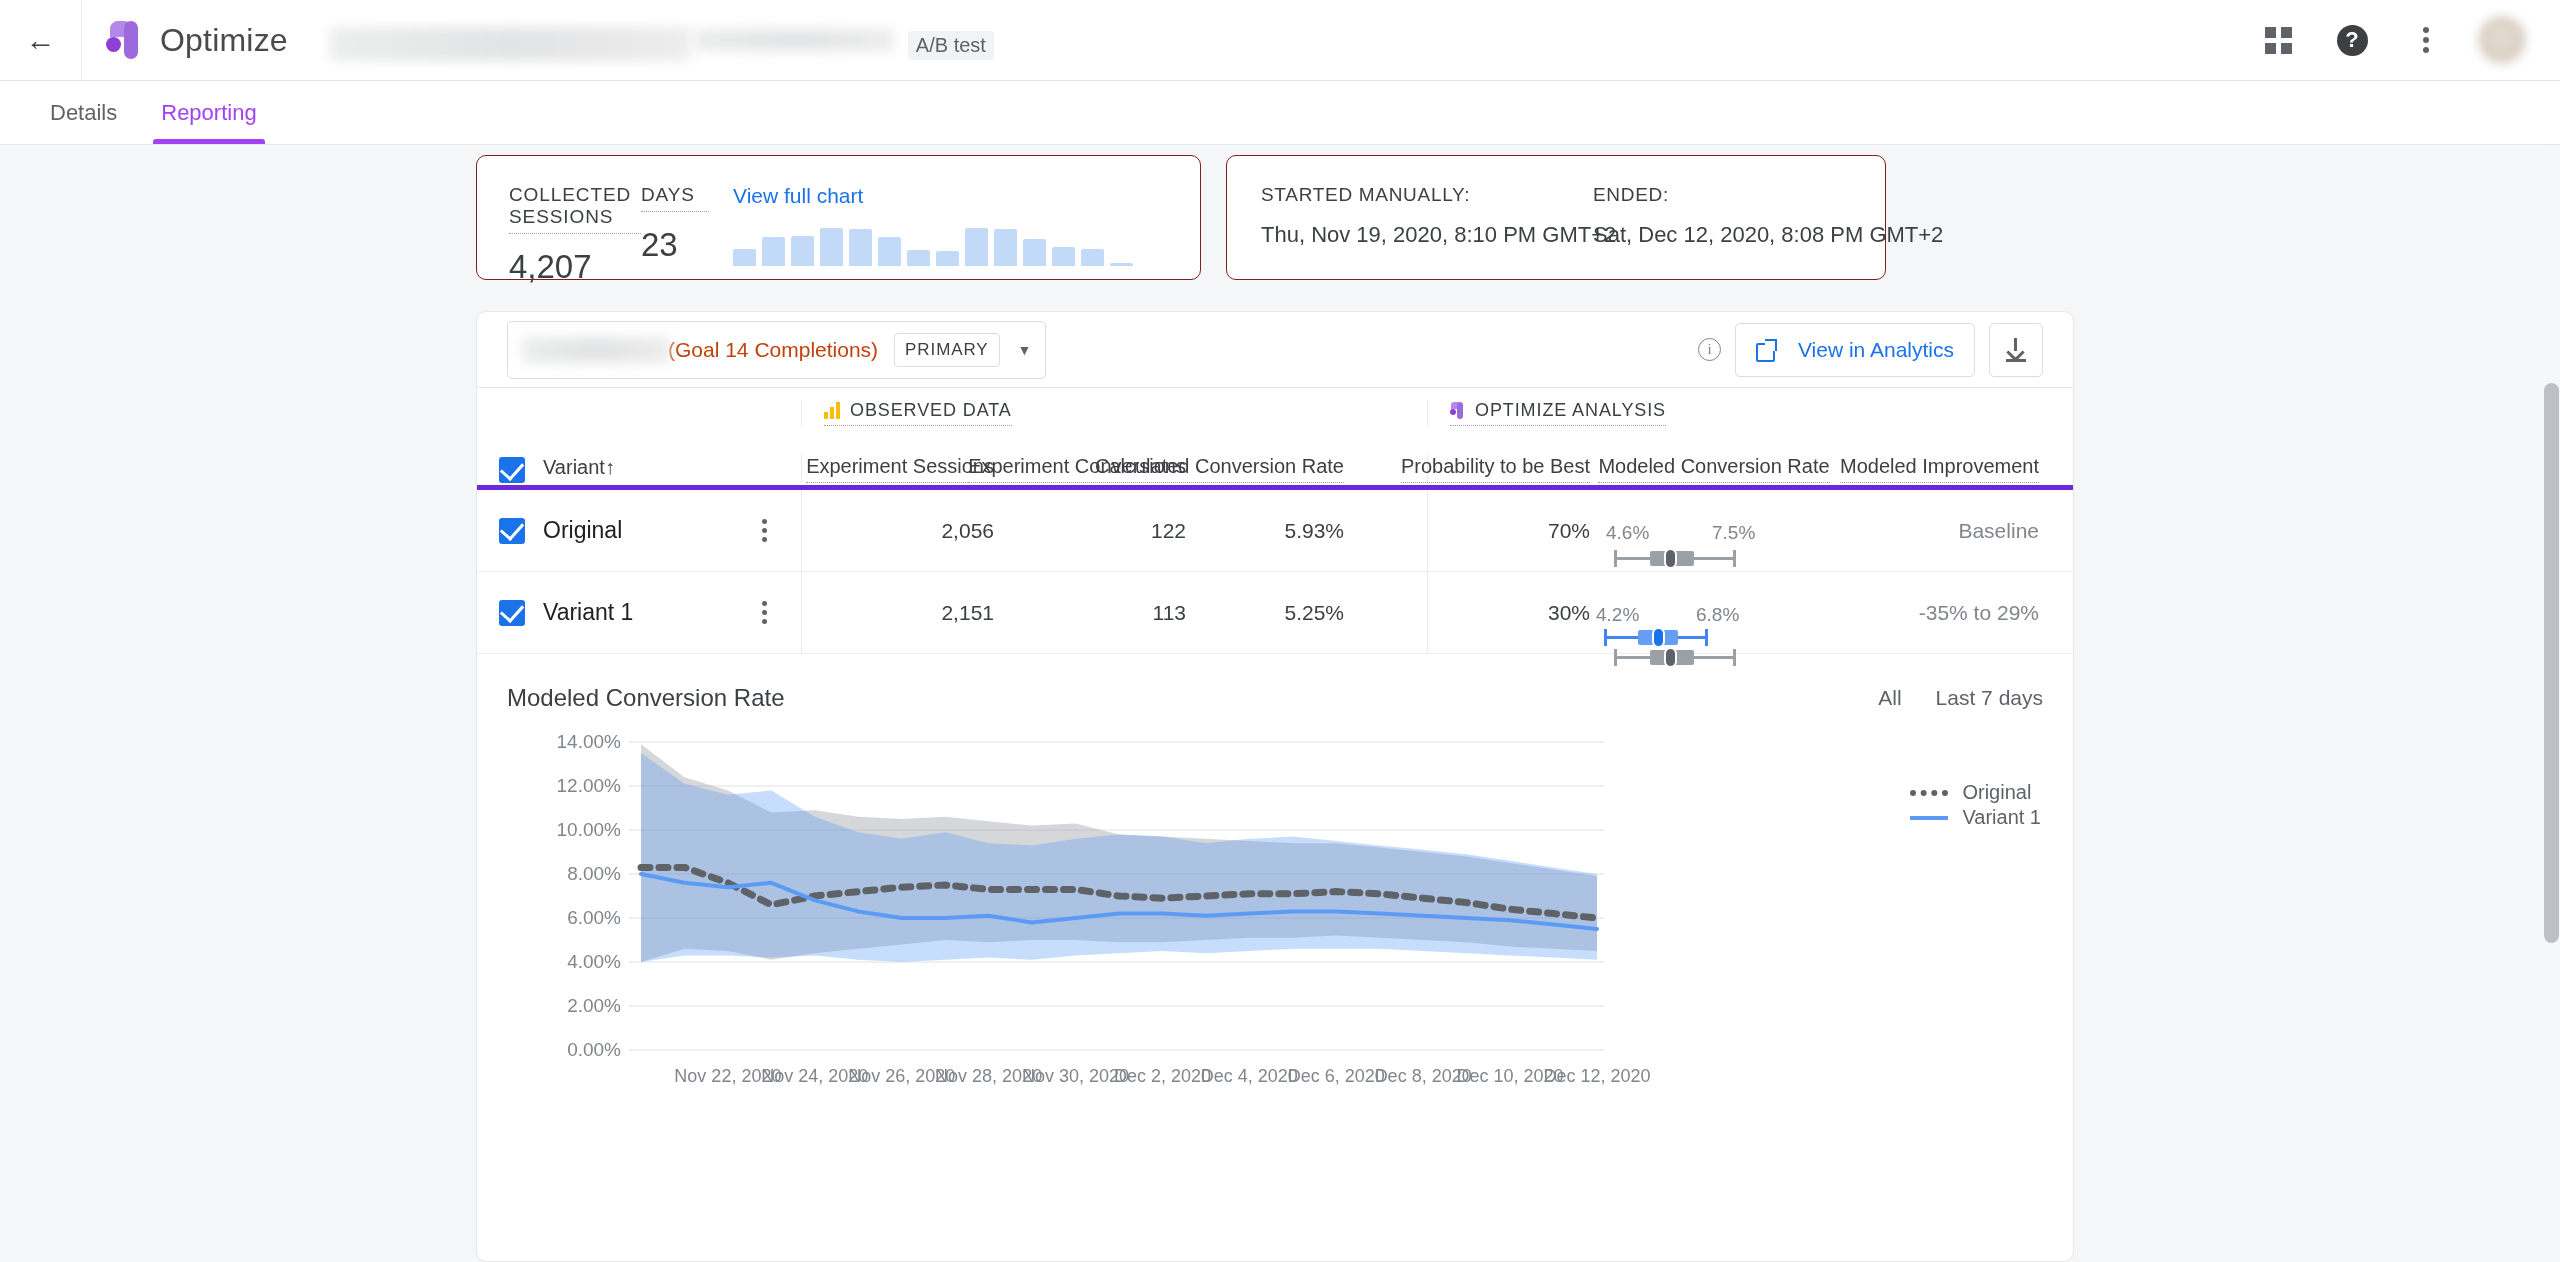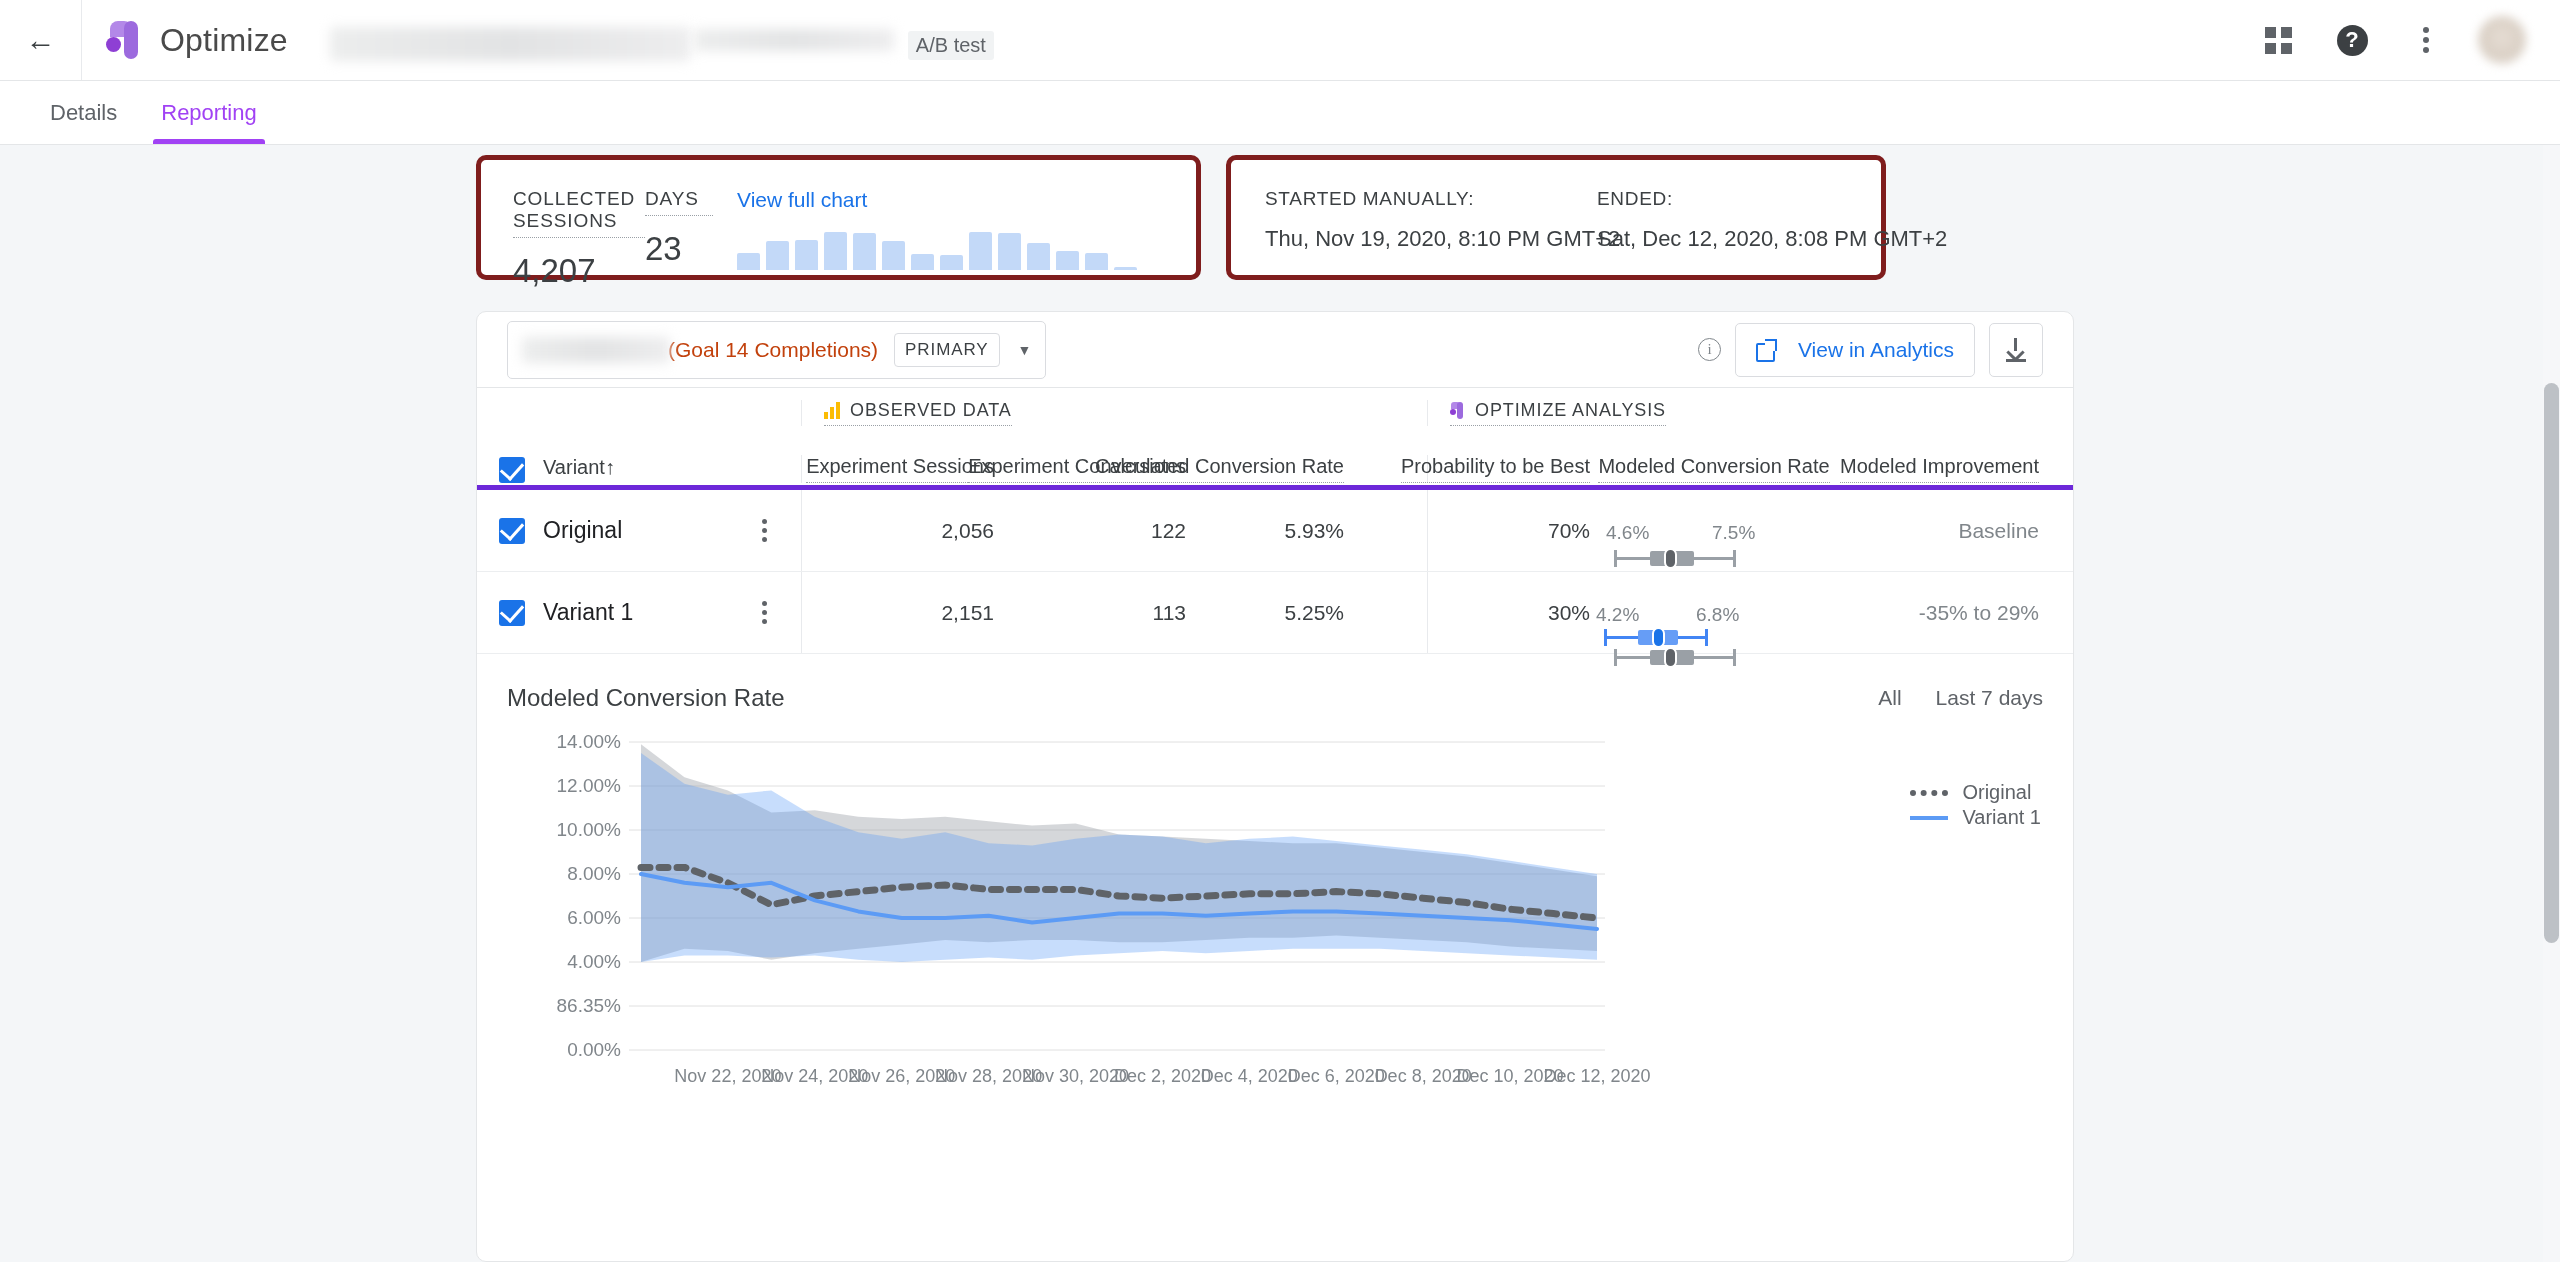--- a/index.html
+++ b/index.html
@@ -82,21 +82,21 @@
   }
   .tab.active { color:#a142f4; }
   .tab.active::after {
     content:""; position:absolute; left:14px; right:14px; bottom:0;
     height:5px; background:#a142f4; border-radius:3px 3px 0 0;
   }
 
   
   .cards-row { position:absolute; top:155px; left:476px; display:flex; gap:25px; }
   .card {
-    background:#fff; border:5px solid #7f1d1d; border-radius:10px;
+    background:#fff; border:1px solid #7f1d1d; border-radius:10px;
   }
   .card-sessions { width:725px; height:125px; padding:28px 32px 0 32px; display:flex; }
   .metric { display:flex; flex-direction:column; }
   .metric-label {
     font-size:19px; letter-spacing:0.9px; color:#3c4043; text-transform:uppercase;
     border-bottom:1px dotted #9aa0a6; padding-bottom:5px; display:inline-block;
   }
   .metric-value { font-size:33px; color:#3c4043; margin-top:14px; font-weight:400; }
   .metric.sessions { width:132px; }
   .metric.days { margin-left:0px; width:68px; }
@@ -533,21 +533,21 @@
           <line x1="152" x2="1128" y1="118" y2="118" stroke="#e0e0e0" stroke-width="1"></line>
           <line x1="152" x2="1128" y1="74" y2="74" stroke="#e0e0e0" stroke-width="1"></line>
           <line x1="152" x2="1128" y1="30" y2="30" stroke="#e0e0e0" stroke-width="1"></line>
           <path d="M164,32.19999999999999L207.45454545454544,65.19999999999999L250.9090909090909,78.39999999999998L294.3636363636364,100.4L337.8181818181818,98.19999999999999L381.27272727272725,104.80000000000001L424.72727272727275,107L468.1818181818182,104.80000000000001L511.6363636363636,109.19999999999999L555.090909090909,113.6L598.5454545454545,111.4L642,122.4L685.4545454545455,124.6L728.9090909090909,126.80000000000001L772.3636363636364,129L815.8181818181819,131.2L859.2727272727273,131.2L902.7272727272727,135.6L946.1818181818181,140L989.6363636363636,144.4L1033.090909090909,151L1076.5454545454545,157.6L1120,164.2L1120,239L1076.5454545454545,236.8L1033.090909090909,234.6L989.6363636363636,230.2L946.1818181818181,228L902.7272727272727,225.8L859.2727272727273,223.6L815.8181818181819,225.8L772.3636363636364,225.8L728.9090909090909,228L685.4545454545455,230.2L642,230.2L598.5454545454545,228L555.090909090909,228L511.6363636363636,230.2L468.1818181818182,228L424.72727272727275,232.4L381.27272727272725,236.8L337.8181818181818,241.2L294.3636363636364,247.8L250.9090909090909,239L207.45454545454544,236.8L164,250Z" fill="#9aa0a6" opacity="0.42"></path>
           <path d="M164,41L207.45454545454544,71.80000000000001L250.9090909090909,82.80000000000001L294.3636363636364,78.39999999999998L337.8181818181818,104.80000000000001L381.27272727272725,120.19999999999999L424.72727272727275,126.80000000000001L468.1818181818182,120.19999999999999L511.6363636363636,131.2L555.090909090909,133.4L598.5454545454545,126.80000000000001L642,122.4L685.4545454545455,124.6L728.9090909090909,131.2L772.3636363636364,126.80000000000001L815.8181818181819,124.6L859.2727272727273,129L902.7272727272727,133.4L946.1818181818181,137.8L989.6363636363636,142.2L1033.090909090909,148.8L1076.5454545454545,155.4L1120,162L1120,247.8L1076.5454545454545,245.6L1033.090909090909,243.4L989.6363636363636,241.2L946.1818181818181,239L902.7272727272727,236.8L859.2727272727273,236.8L815.8181818181819,236.8L772.3636363636364,239L728.9090909090909,241.2L685.4545454545455,239L642,241.2L598.5454545454545,243.4L555.090909090909,247.8L511.6363636363636,245.6L468.1818181818182,247.8L424.72727272727275,250L381.27272727272725,247.8L337.8181818181818,243.4L294.3636363636364,245.6L250.9090909090909,243.4L207.45454545454544,243.4L164,250Z" fill="#5c9bf5" opacity="0.34"></path>
           <path d="M164,155.4L207.45454545454544,155.4L250.9090909090909,170.8L294.3636363636364,192.8L337.8181818181818,184L381.27272727272725,179.6L424.72727272727275,175.2L468.1818181818182,173L511.6363636363636,177.4L555.090909090909,177.4L598.5454545454545,177.4L642,184L685.4545454545455,186.2L728.9090909090909,184L772.3636363636364,181.8L815.8181818181819,181.8L859.2727272727273,179.6L902.7272727272727,181.8L946.1818181818181,186.2L989.6363636363636,190.6L1033.090909090909,197.2L1076.5454545454545,201.6L1120,206" fill="none" stroke="#5f6368" stroke-width="7" stroke-linecap="round" stroke-linejoin="round" stroke-dasharray="9 9"></path>
           <path d="M164,162L207.45454545454544,170.8L250.9090909090909,175.2L294.3636363636364,170.8L337.8181818181818,188.4L381.27272727272725,199.4L424.72727272727275,206L468.1818181818182,206L511.6363636363636,203.8L555.090909090909,210.4L598.5454545454545,206L642,201.6L685.4545454545455,201.6L728.9090909090909,203.8L772.3636363636364,201.6L815.8181818181819,199.4L859.2727272727273,199.4L902.7272727272727,201.6L946.1818181818181,203.8L989.6363636363636,206L1033.090909090909,208.2L1076.5454545454545,212.6L1120,217" fill="none" stroke="#5c9bf5" stroke-width="4" stroke-linecap="round" stroke-linejoin="round"></path>
         </svg>
       <div id="yticks">
           <div class="ytick" style="left: 64px; top: 327px;">0.00%</div>
-          <div class="ytick" style="left: 64px; top: 283px;">86.35%</div>
+          <div class="ytick" style="left: 64px; top: 283px;">2.00%</div>
           <div class="ytick" style="left: 64px; top: 239px;">4.00%</div>
           <div class="ytick" style="left: 64px; top: 195px;">6.00%</div>
           <div class="ytick" style="left: 64px; top: 151px;">8.00%</div>
           <div class="ytick" style="left: 64px; top: 107px;">10.00%</div>
           <div class="ytick" style="left: 64px; top: 63px;">12.00%</div>
           <div class="ytick" style="left: 64px; top: 19px;">14.00%</div>
         </div>
       <div id="xticks">
           <div class="xtick" style="left: 170.909px; top: 354px;">Nov 22, 2020</div>
           <div class="xtick" style="left: 257.818px; top: 354px;">Nov 24, 2020</div>

